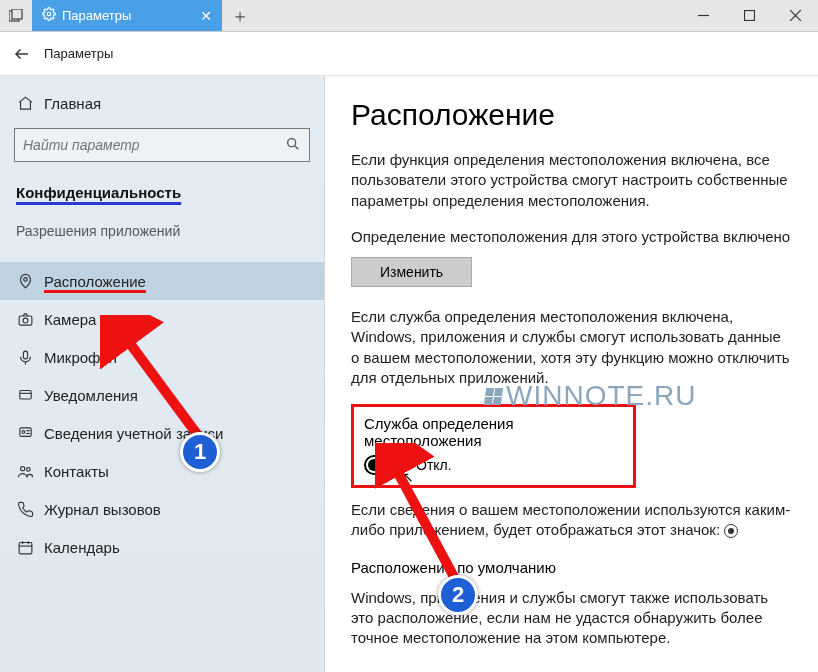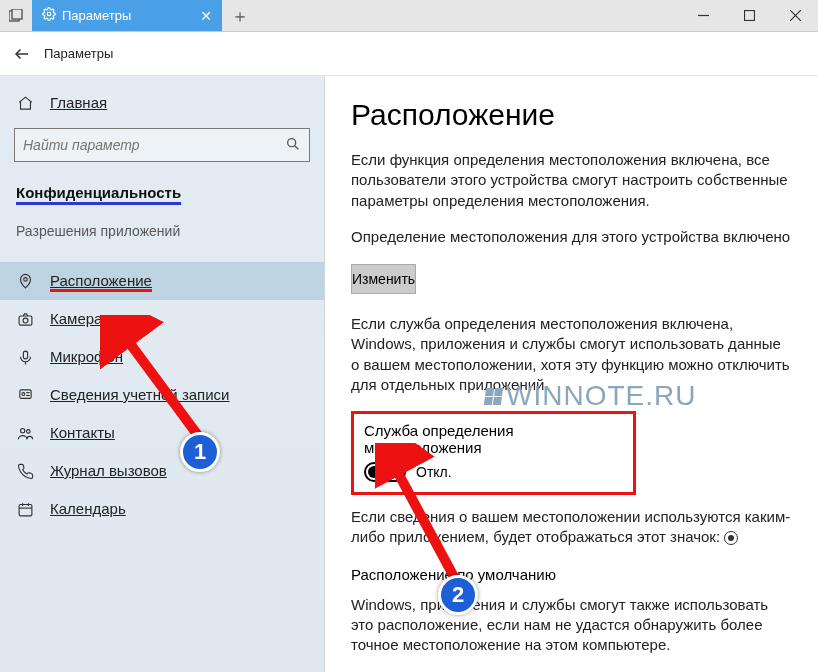--- a/index.html
+++ b/index.html
@@ -61,26 +61,25 @@
   }
   .sidebar {
     width: 325px;
     background: linear-gradient(180deg,#e3ecf2 0%, #dfe8ee 100%);
     padding-top:8px;
     overflow:hidden;
     border-right:1px solid #d5d5d5;
     position:relative;
   }
   .side-item {
-    display:flex; align-items:flex-start; gap:16px;
+    display:flex; align-items:flex-end; gap:10px;
     padding: 10px 16px;
     font-size:15px;
     color:#222;
     cursor:pointer;
-    text-decoration:underline;
   }
   .side-item.selected {
     background: rgba(100,150,190,0.28);
   }
   .side-icon {
     width:18px;height:18px;display:flex;align-items:center;justify-content:center;color:#333;flex:0 0 18px;
   }
   .search {
     margin: 6px 14px 14px 14px;
     display:flex; align-items:center;
@@ -117,23 +116,22 @@
     overflow:hidden;
     position:relative;
   }
   .content h1 {
     font-size:30px; font-weight:400; margin-bottom:18px;
   }
   .content p {
     font-size:15px; line-height:1.35; margin-bottom:16px; color:#222;
   }
   .btn {
-    background:#ccc; border:1px solid #aaa; padding:6px 0; font-size:14px; cursor:pointer;
+    background:#ccc; border:1px solid #aaa; padding:6px 28px; font-size:14px; cursor:pointer;
     display:inline-block;
-    margin-top:7px;
   }
   .toggle-block {
     border:3px solid #e11; padding:8px 10px 10px; margin:4px 0 12px;
     width: 285px;
   }
   .toggle-label { font-size:15px; margin-bottom:6px; }
   .toggle-row { display:flex; align-items:center; gap:10px; }
   .toggle {
     width:42px; height:20px; border:2px solid #000; border-radius:10px;
     position:relative; background:#fff;
@@ -281,20 +279,29 @@
             <rect x="9" y="3" width="6" height="11" rx="3"></rect>
             <path d="M5 11a7 7 0 0 0 14 0"></path>
             <line x1="12" y1="18" x2="12" y2="22"></line>
           </svg>
       </span>
       <span>Микрофон</span>
     </div>
     <div class="side-item">
       <span class="side-icon">
         <svg width="17" height="17" viewBox="0 0 24 24" fill="none" stroke="#333" stroke-width="1.6">
+            <rect x="4" y="5" width="16" height="12" rx="2"></rect>
+            <line x1="4" y1="9" x2="20" y2="9"></line>
+          </svg>
+      </span>
+      <span>Уведомления</span>
+    </div>
+    <div class="side-item">
+      <span class="side-icon">
+        <svg width="17" height="17" viewBox="0 0 24 24" fill="none" stroke="#333" stroke-width="1.6">
             <rect x="4" y="4" width="16" height="12" rx="2"></rect>
             <circle cx="9" cy="10" r="2"></circle>
             <line x1="13" y1="8" x2="18" y2="8"></line>
             <line x1="13" y1="12" x2="18" y2="12"></line>
           </svg>
       </span>
       <span>Сведения учетной записи</span>
     </div>
     <div class="side-item">
       <span class="side-icon">

